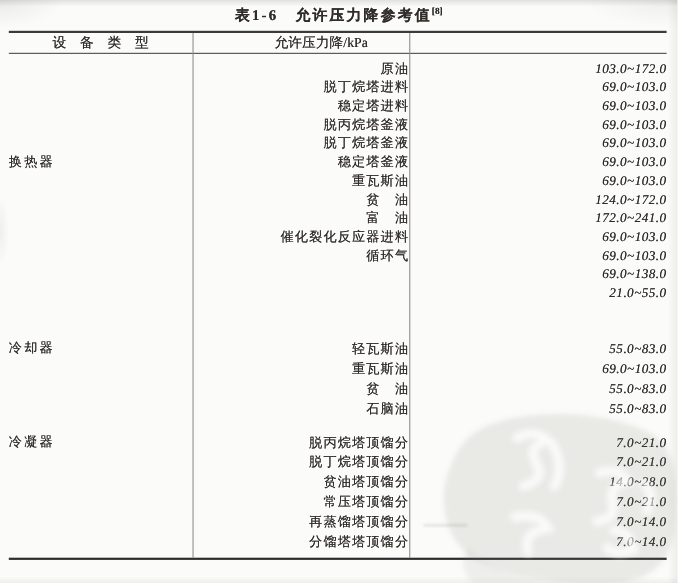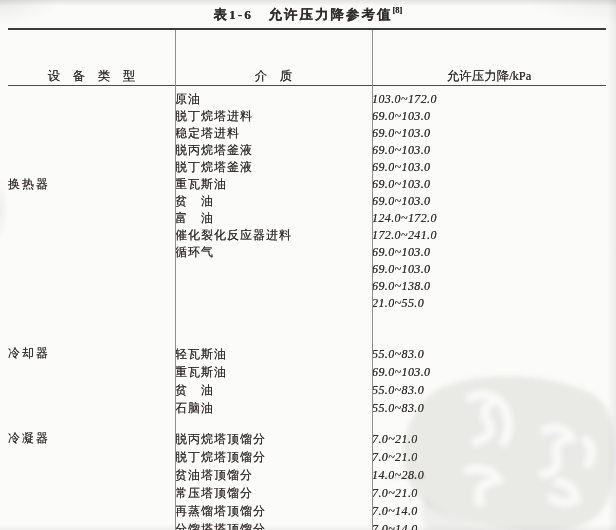--- a/index.html
+++ b/index.html
@@ -32,30 +32,30 @@
   .scan-table{
     position:absolute;left:8px;top:28px;width:598px;
     border-top:2px solid #3b3b3b;border-bottom:2px solid #2c2c2c;
     text-shadow:0 0 .6px rgba(50,45,40,.8);
   }
   .vline{position:absolute;top:0;bottom:0;width:1px;background:#8f8f8d;}
   .vline.v1{left:167px}
   .vline.v2{left:364px}
 
   .thead{display:flex;height:18px;align-items:flex-end;border-bottom:1px solid #4c4c4c;
-    font-size:12.5px;padding:0;margin-top:37px;}
+    font-size:12.5px;padding:0;}
   .th{text-align:center;line-height:18px;}
   .w1{width:167px}.w2{width:197px}.w3{width:234px}
 
   .section{display:flex;}
   .section .equipment{width:167px;text-align:left;font-size:12px;letter-spacing:2px;line-height:17px;}
   .rows{display:flex;flex-direction:column;}
   .rows.mediums{width:197px}
   .rows.values{width:234px}
-  .cell{height:18px;line-height:18px;text-align:left;font-size:12px;white-space:nowrap;}
+  .cell{height:18px;line-height:18px;text-align:right;font-size:12px;white-space:nowrap;}
   .mediums .cell{letter-spacing:1px;}
   .values .cell{letter-spacing:.4px;font-style:italic;}
 
   
   .section.idx-1{padding-top:5px;padding-bottom:33px;}
   .section.idx-1 .cell{height:17px;line-height:17px;}
   .section.idx-1 .equipment{padding-top:85px;}
   .section.idx-2{padding-bottom:13px;}
   .section.idx-3{padding-bottom:6px;}
 
@@ -80,35 +80,35 @@
   <div class="doc-title">
     <span>表1-6　允许压力降参考值</span><sup>[8]</sup>
   </div>
 
   <div class="scan-table">
     <div class="vline v1"></div>
     <div class="vline v2"></div>
 
     <div class="thead">
       <div class="th w1">设　备　类　型</div>
-      <div class="th w2">介　质</div>
       <div class="th w3">允许压力降/kPa</div>
     </div>
 
     <div class="tbody">
 
     <div class="section idx-1">
           <div class="equipment">换热器</div>
           <div class="rows mediums">
 
           <div class="cell idx-1">原油</div>
             <div class="cell idx-3">脱丁烷塔进料</div>
             <div class="cell idx-4">稳定塔进料</div>
             <div class="cell idx-5">脱丙烷塔釜液</div>
             <div class="cell idx-6">脱丁烷塔釜液</div>
+            <div class="cell idx-7">稳定塔釜液</div>
             <div class="cell idx-8">重瓦斯油</div>
             <div class="cell idx-10">贫　油</div>
             <div class="cell idx-11">富　油</div>
             <div class="cell idx-12">催化裂化反应器进料</div>
             <div class="cell idx-13">循环气</div>
           </div>
           <div class="rows values">
 
           <div class="cell idx-1">103.0~172.0</div>
             <div class="cell idx-2">69.0~103.0</div>

